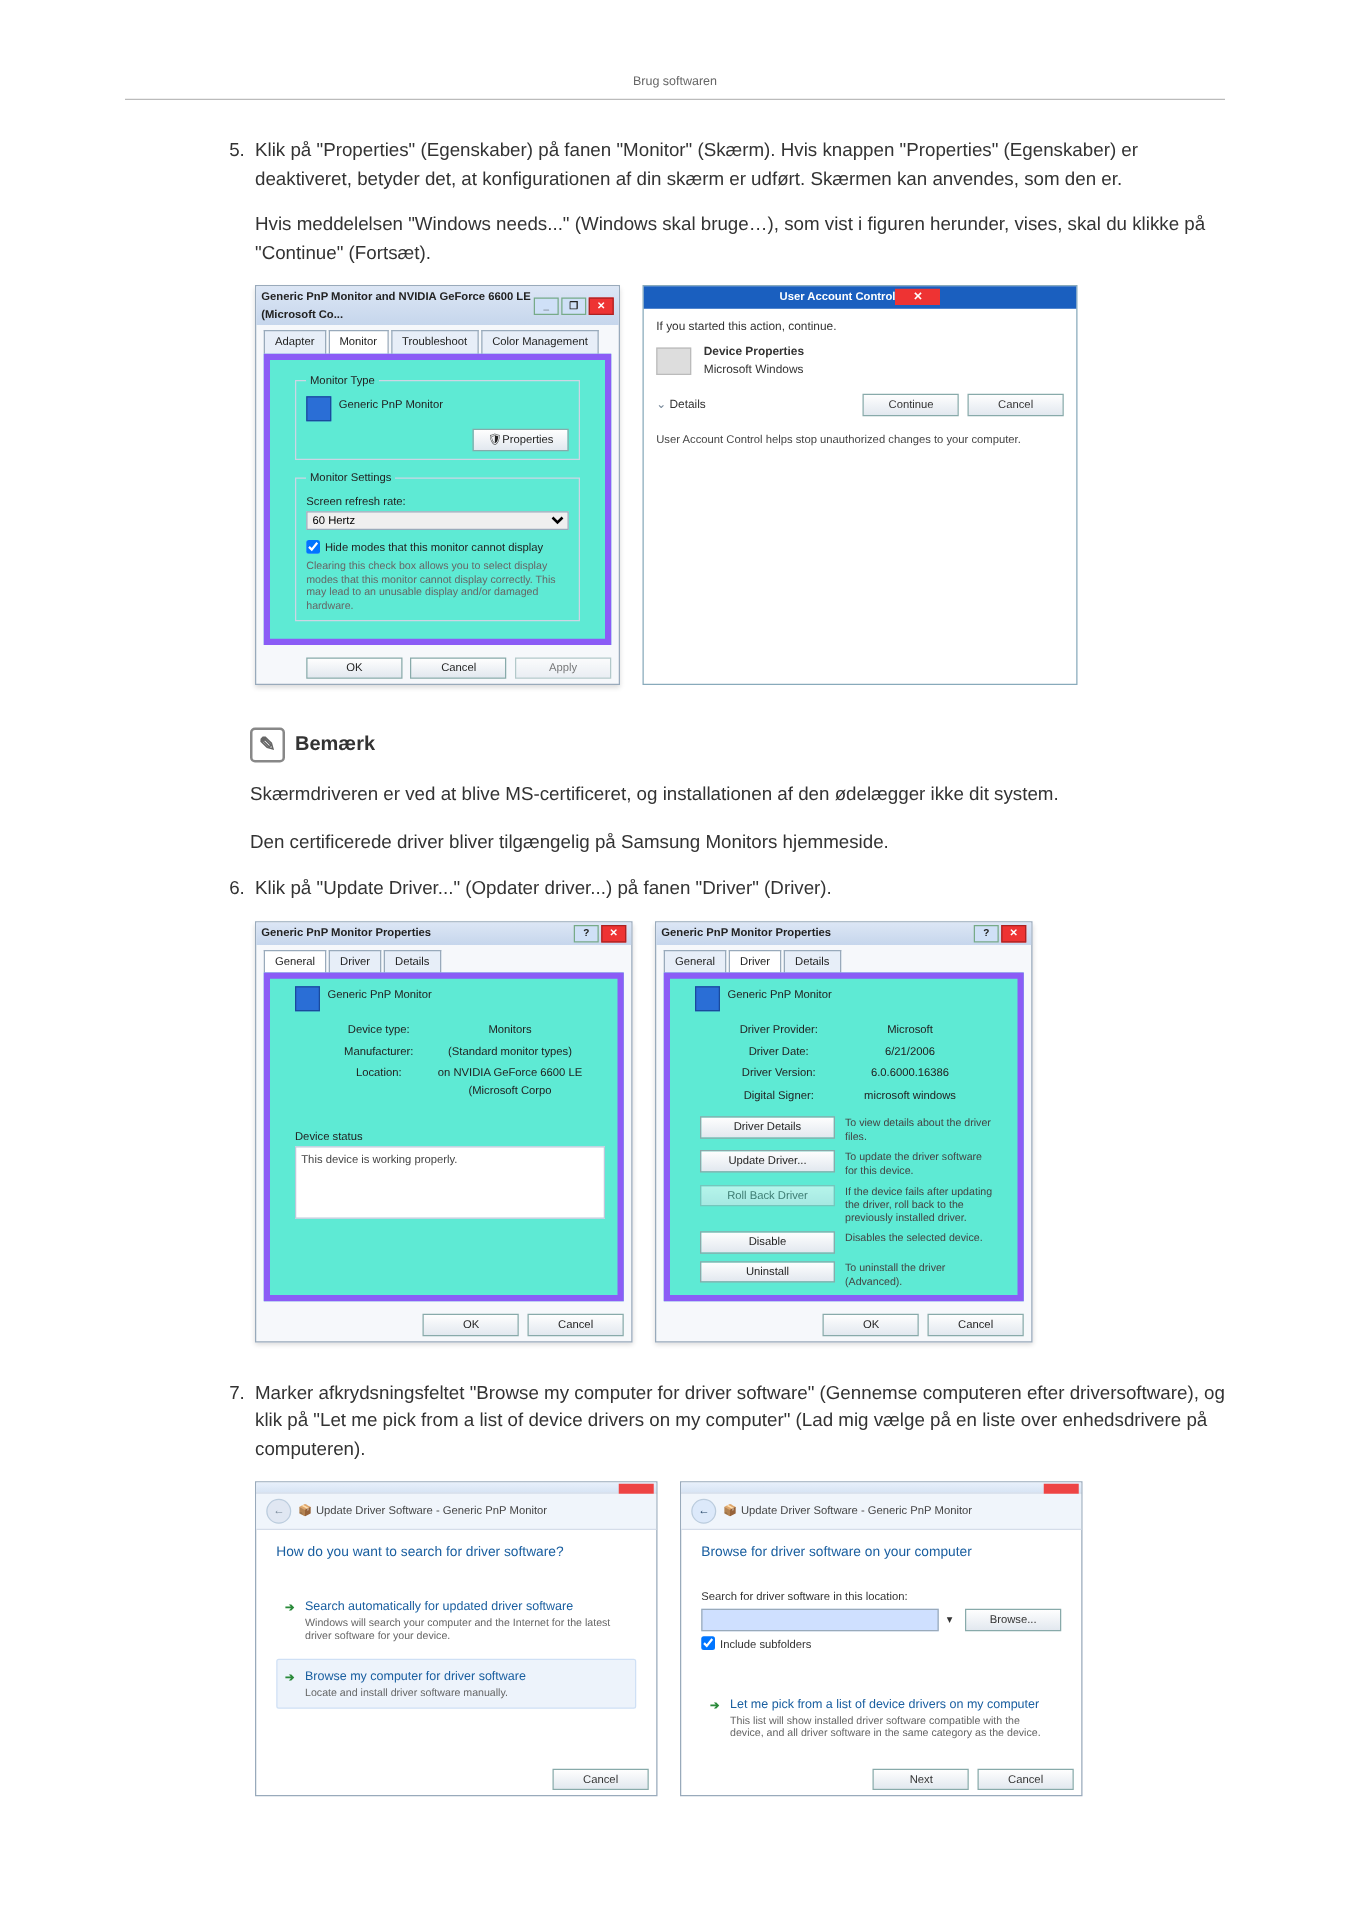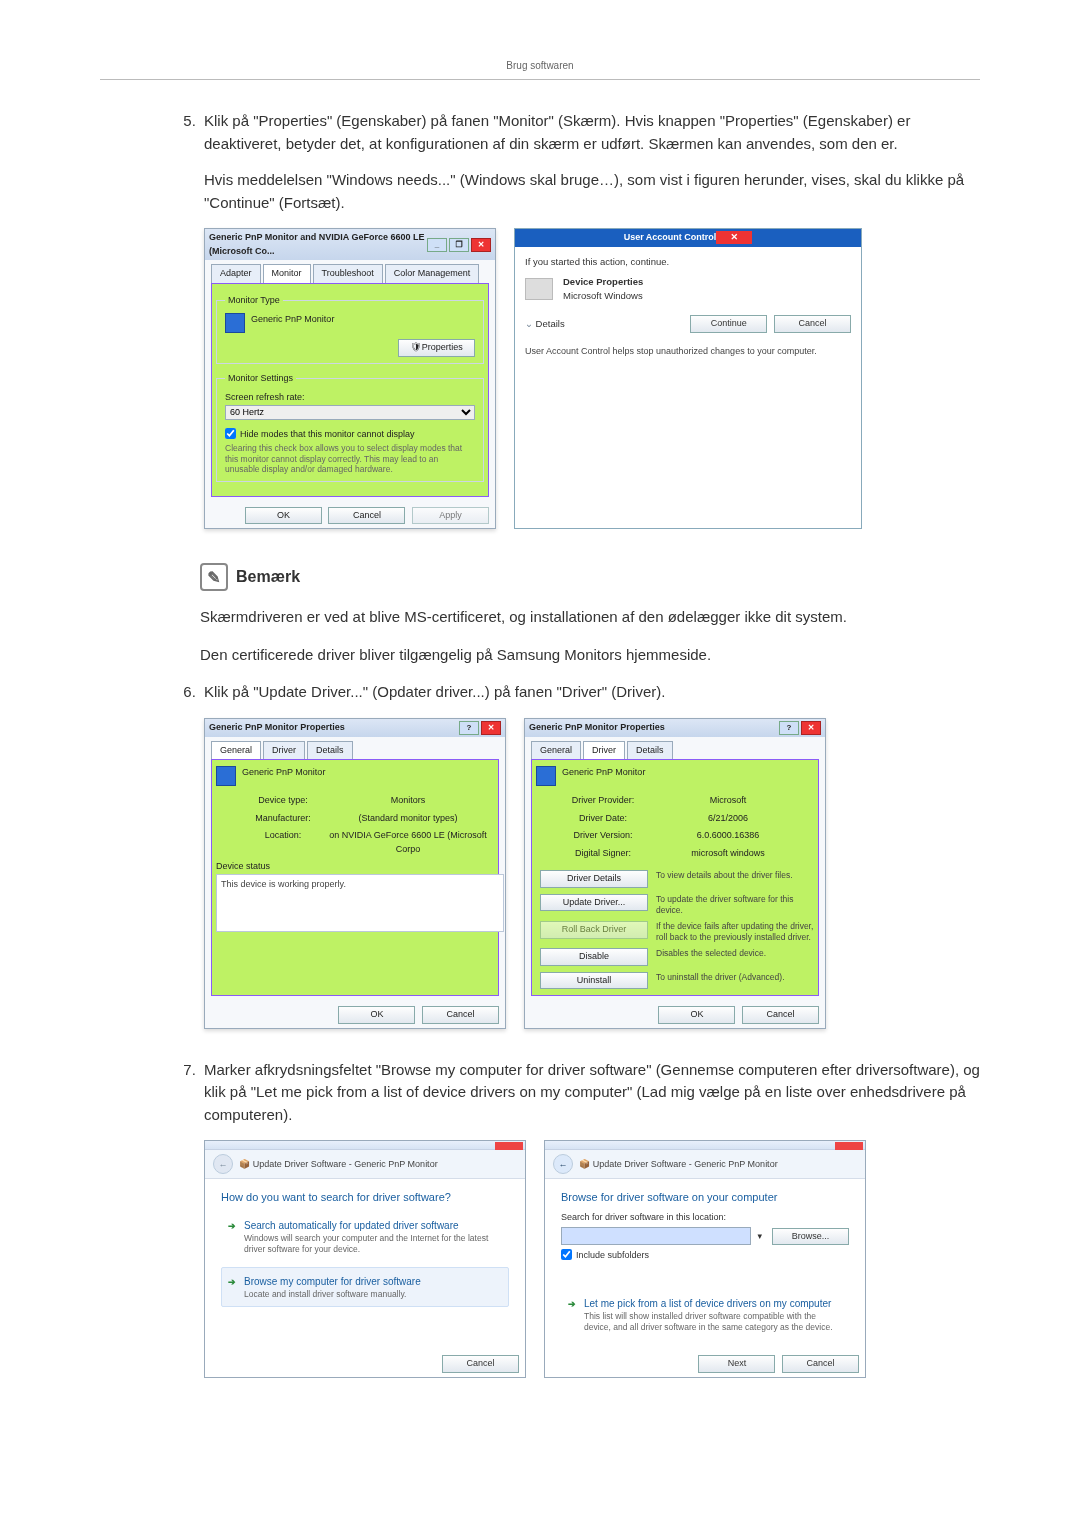--- a/index.html
+++ b/index.html
@@ -61,21 +61,21 @@
     width: 18px; height: 12px;
     display:flex; align-items:center; justify-content:center;
     border:1px solid #7a8;
     font-size:8px;
   }
   .tb-btn.close { background:#e33; color:#fff; border-color:#a22; }
   .tb-btn.minmax { background:#cfe0f7; }
   .tabs { display:flex; padding: 4px 6px 0; gap:2px; }
   .tab { padding:2px 8px; background:#e7eef8; border:1px solid #9ab; border-bottom:none; font-size:9px; }
   .tab.active { background:#fff; }
-  .panel { background:#bef264; margin:0 6px 6px; border:1px solid #8b5cf6; padding:6px 4px; flex:1; }
+  .panel { background:#5eead4; margin:0 6px 6px; border:5px solid #8b5cf6; padding:6px 20px; flex:1; }
   fieldset { border:1px solid #ccd6e4; margin:4px 0 8px; padding:6px 8px; }
   legend { font-size:9px; padding:0 3px; }
   .btn {
     display:inline-flex; align-items:center; justify-content:center;
     border:1px solid #8aa; background:linear-gradient(#fefefe,#e2e8ef);
     padding:1px 10px; font-size:9px; min-width:55px; margin-left:4px;
   }
   .btnrow { text-align:right; padding:4px 6px; }
   .monicon { width:18px; height:18px; background:#2a6ed6; display:inline-block; border:1px solid #1a4a9c;}
   .rowline { display:flex; align-items:flex-start; gap:6px; }
@@ -117,21 +117,21 @@
   }
   .wizard .topstrip { height:8px; background:linear-gradient(#e8f0fb,#d7e4f4); border-bottom:1px solid #c6d2e4;}
   .wizard .closec { position:absolute; right:2px; top:1px; width:28px; height:10px; background:#e44; }
   .wizard .nav {
     display:flex; align-items:center; gap:6px; padding:4px 8px;
     background:#f0f5fb; border-bottom:1px solid #d5dde9; position:relative;
   }
   .navarrow { width:18px;height:18px;border-radius:50%;background:#e0e7f2;border:1px solid #bcd;display:flex;align-items:center;justify-content:center;color:#789;}
   .navarrow.on { background:#dce9fa; color:#246; }
   .wizard .content { padding:10px 16px 6px; flex:1; min-height:150px; }
-  .wizard h4 { color:#1a5fa0; font-size:11px; margin:0 0 5px; font-weight:400; }
+  .wizard h4 { color:#1a5fa0; font-size:11px; margin:0 0 20px; font-weight:400; }
   .opt {
     border:1px solid transparent; padding:6px 8px 6px 22px; position:relative;
     margin-bottom:6px; border-radius:2px;
   }
   .opt:hover, .opt.hl { background:#edf3fb; border-color:#cfe0f5; }
   .opt .arrow { position:absolute; left:6px; top:8px; color:#2a8a3a; font-weight:bold; }
   .opt .ttl { color:#1a5fa0; font-size:10px; }
   .opt .sub { color:#666; font-size:8.5px; line-height:1.25; }
   .srchrow { display:flex; gap:6px; align-items:center; margin-bottom:4px; }
   .srchrow input[type=text]{ flex:1; font-size:9px; border:1px solid #9ab; height:14px; }
@@ -262,21 +262,21 @@
               <span>Generic PnP Monitor</span>
             </div>
             <div class="kv">
               <span>Device type:</span>
               <span>Monitors</span>
               <span>Manufacturer:</span>
               <span>(Standard monitor types)</span>
               <span>Location:</span>
               <span>on NVIDIA GeForce 6600 LE (Microsoft Corpo</span>
             </div>
-            <div style="margin-top:4px;font-size:9px">Device status</div>
+            <div style="margin-top:24px;font-size:9px">Device status</div>
             <div class="devstat">This device is working properly.</div>
           </div>
           <div class="btnrow">
             <span class="btn">OK</span>
             <span class="btn">Cancel</span>
           </div>
         </div>
 
         <div class="win" style="width:300px">
           <div class="titlebar">

